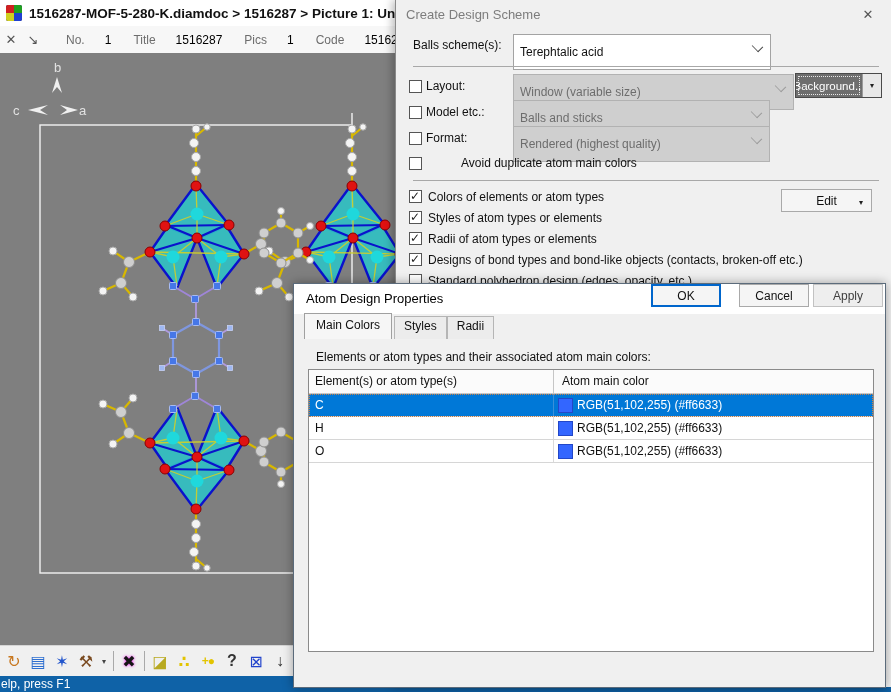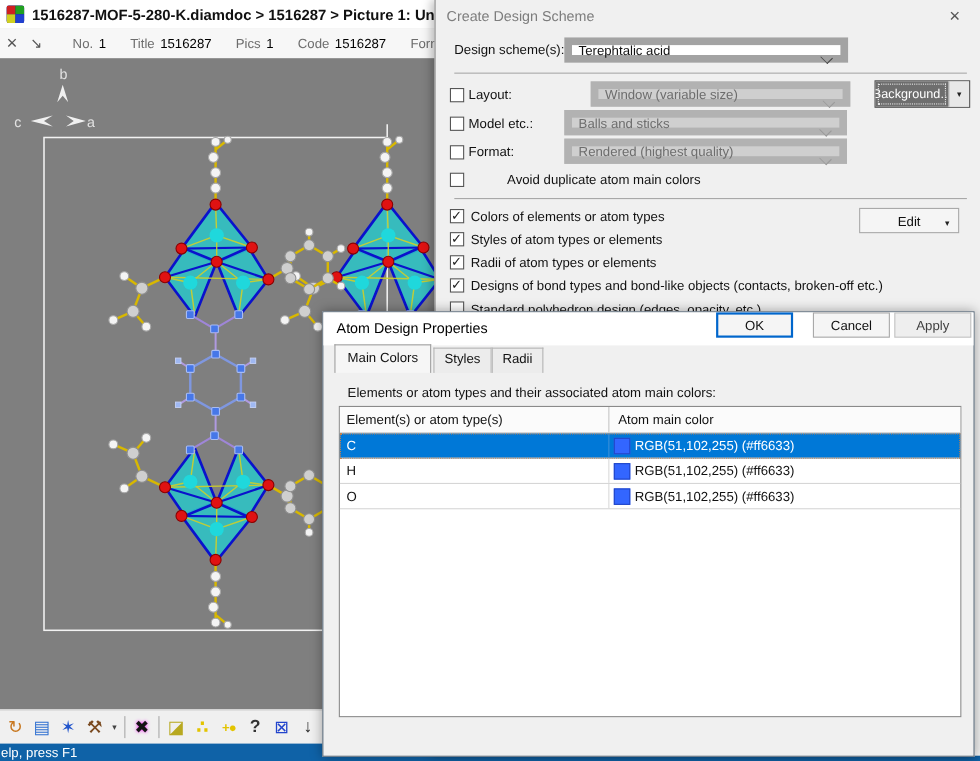--- a/index.html
+++ b/index.html
@@ -11,21 +11,21 @@
   .appicon{width:16px;height:16px;margin:0 7px 0 6px;position:relative;background:#1a1a6e;border-radius:2px;overflow:hidden;}
   .appicon i{position:absolute;width:8px;height:8px;}
   .appicon .q1{left:0;top:0;background:#d02020;}
   .appicon .q2{right:0;top:0;background:#20a020;}
   .appicon .q3{left:0;bottom:0;background:#d0d020;}
   .appicon .q4{right:0;bottom:0;background:#2040d0;}
   .wtitle{font-weight:bold;font-size:13.5px;white-space:nowrap;overflow:hidden;}
   .recordbar{position:absolute;left:0;top:26px;width:891px;height:27px;background:#f7f7f7;
     border-bottom:2px solid #b8b8b8;display:flex;align-items:center;color:#222;}
   .recordbar .ric{color:#555;font-size:13px;width:22px;text-align:center;cursor:default;}
-  .rfield{display:flex;gap:5px;margin-left:22px;white-space:nowrap;}
+  .rfield{display:flex;gap:20px;margin-left:22px;white-space:nowrap;}
   .rfield .rlab{color:#6d6d6d;}
   .rfield .rval{color:#000;}
   
   .viewport{position:absolute;left:0;top:53px;width:891px;height:592px;background:#7f7f7f;}
   .viewport svg{position:absolute;left:0;top:0;}
   
   .btoolbar{position:absolute;left:0;top:645px;width:891px;height:31px;background:#f0f0f0;
     border-top:1px solid #d5d5d5;display:flex;align-items:center;padding-left:2px;box-sizing:border-box;}
   .tbi{width:24px;height:24px;display:flex;align-items:center;justify-content:center;
     font-size:16px;cursor:default;}
@@ -44,22 +44,22 @@
   .ic-insert{color:#333;font-weight:bold;}
   .ic-selection{color:#8a8a20;}
   .statusbar{position:absolute;left:0;top:676px;width:891px;height:16px;background:#0f62a7;
     color:#fff;display:flex;align-items:center;font-size:12px;padding-left:1px;box-sizing:border-box;}
   
   .dlg-close{position:absolute;top:4px;width:30px;height:22px;text-align:center;line-height:22px;
     color:#555;font-size:13px;cursor:default;}
   .checkbox{display:inline-block;width:13px;height:13px;background:#fff;border:1px solid #555;
     box-sizing:border-box;position:relative;flex:none;}
   .checkbox.checked::after{content:"✓";position:absolute;left:0px;top:-2px;font-size:12px;color:#222;font-weight:bold;}
-  .combo{background:#fff;border:7px solid #a3a3a3;display:flex;align-items:center;
-    padding:4px 6px;box-sizing:border-box;position:relative;}
+  .combo{background:#fff;border:1px solid #a3a3a3;display:flex;align-items:center;
+    padding:17px 6px;box-sizing:border-box;position:relative;}
   .combo .chev{position:absolute;right:8px;top:7px;width:8px;height:8px;border-right:1.6px solid #444;
     border-bottom:1.6px solid #444;transform:rotate(45deg) scale(1,.8);}
   .combo.disabled{background:#cfcfcf;border-color:#b2b2b2;color:#6d6d6d;}
   .combo.disabled .chev{border-color:#9a9a9a;}
   .btn{background:#f5f5f5;border:1px solid #a9a9a9;display:flex;align-items:center;justify-content:center;
     box-sizing:border-box;font-size:12px;cursor:default;}
   
   .create-dlg{position:absolute;left:395px;top:0;width:496px;height:687px;background:#f0f0f0;
     border-left:1px solid #8a8a8a;box-shadow:-3px 0 8px rgba(0,0,0,.25);box-sizing:border-box;}
   .create-dlg .dtitle{position:absolute;left:10px;top:7px;color:#7d7d7d;font-size:13px;}
@@ -295,34 +295,34 @@
 
   <div class="statusbar">
     <span>elp, press F1</span>
   </div>
 
   <div class="create-dlg">
     <span class="dtitle">Create Design Scheme</span>
     <span class="dlg-close" style="right:8px;">✕</span>
 
     <div class="cd-row" style="left:17px;top:38px;">
-      <span>Design scheme(s):</span>
+      <span>Balls scheme(s):</span>
       </div>
     <div class="combo" style="position:absolute;left:117px;top:34px;width:258px;height:23px;">
       <span>Terephtalic acid</span>
       <span class="chev"></span>
     </div>
 
     <div class="hr" style="top:66px;"></div>
 
     <div class="cd-row" style="left:13px;top:79px;">
       <span class="checkbox"></span>
       <span class="cd-label">Layout:</span>
       </div>
-    <div class="combo disabled" style="position:absolute;left:117px;top:74px;width:236px;height:23px;margin-left:24px;">
+    <div class="combo disabled" style="position:absolute;left:117px;top:74px;width:281px;height:23px;">
       <span>Window (variable size)</span>
         <span class="chev"></span>
       </div>
     <div class="split-btn">
       <span class="split-main">Background...</span>
       <span class="split-arrow">▾</span>
     </div>
 
     <div class="cd-row" style="left:13px;top:105px;">
       <span class="checkbox"></span>

